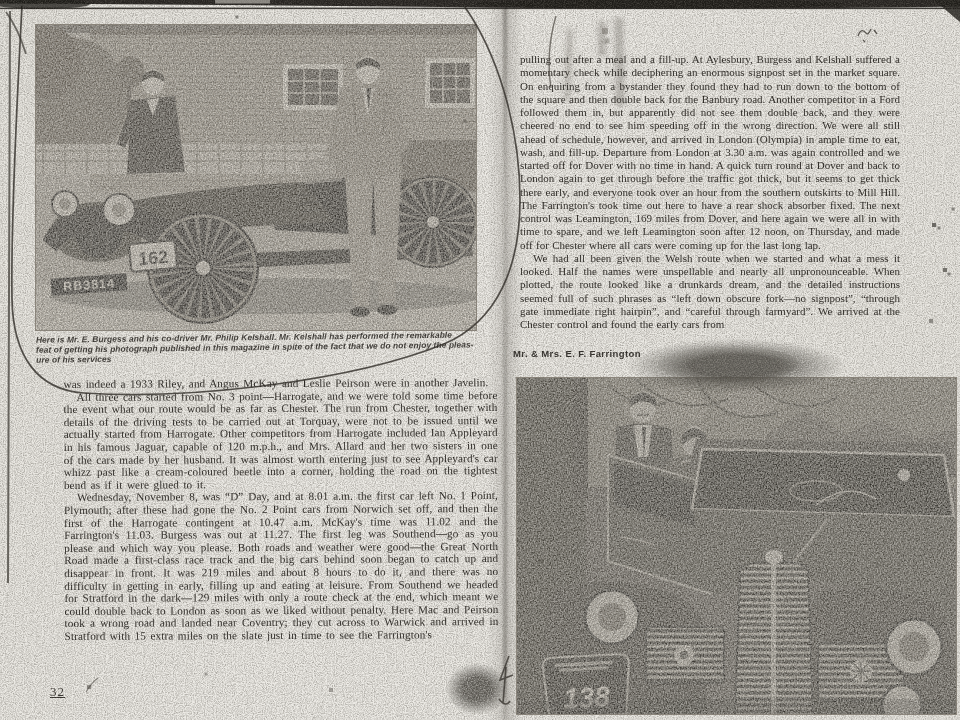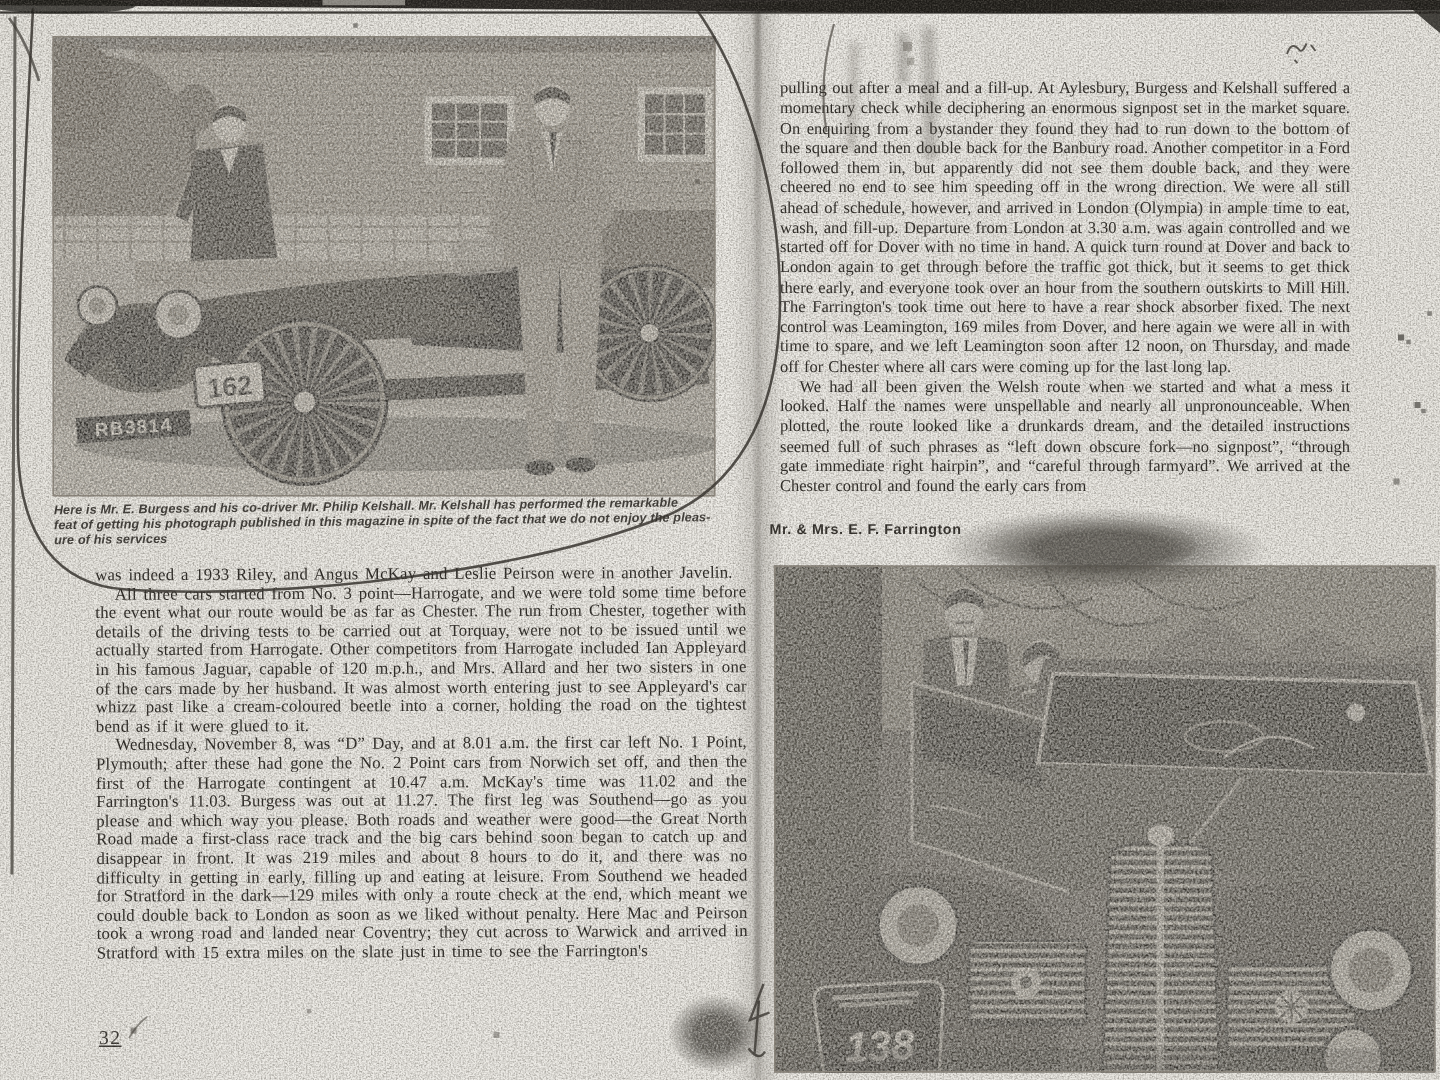--- a/index.html
+++ b/index.html
@@ -27,21 +27,21 @@
     font-family:"Liberation Sans",sans-serif;font-style:italic;font-weight:700;
     font-size:8.4px;line-height:9.8px;color:#3a3733;letter-spacing:.1px;
   }
   .body-left{
     left:64px;top:377px;width:434px;transform:rotate(-.25deg);
     font-size:11.2px;line-height:12.6px;text-align:justify;
     word-spacing:1.5px;letter-spacing:.12px;color:#272420;
   }
   .body-left p,.body-right p{margin:0;}
   .p-indent{text-indent:13px;}
-  .page-num{left:66px;top:684px;font-size:13px;letter-spacing:1px;color:#33302c;text-decoration:underline;}
+  .page-num{left:50px;top:684px;font-size:13px;letter-spacing:1px;color:#33302c;text-decoration:underline;}
 
   
   .body-right{
     left:520px;top:53px;width:380px;
     font-size:11px;line-height:13.25px;text-align:justify;
     word-spacing:.6px;color:#272420;
   }
   .caption2{
     left:513px;top:348px;
     font-family:"Liberation Sans",sans-serif;font-weight:700;

